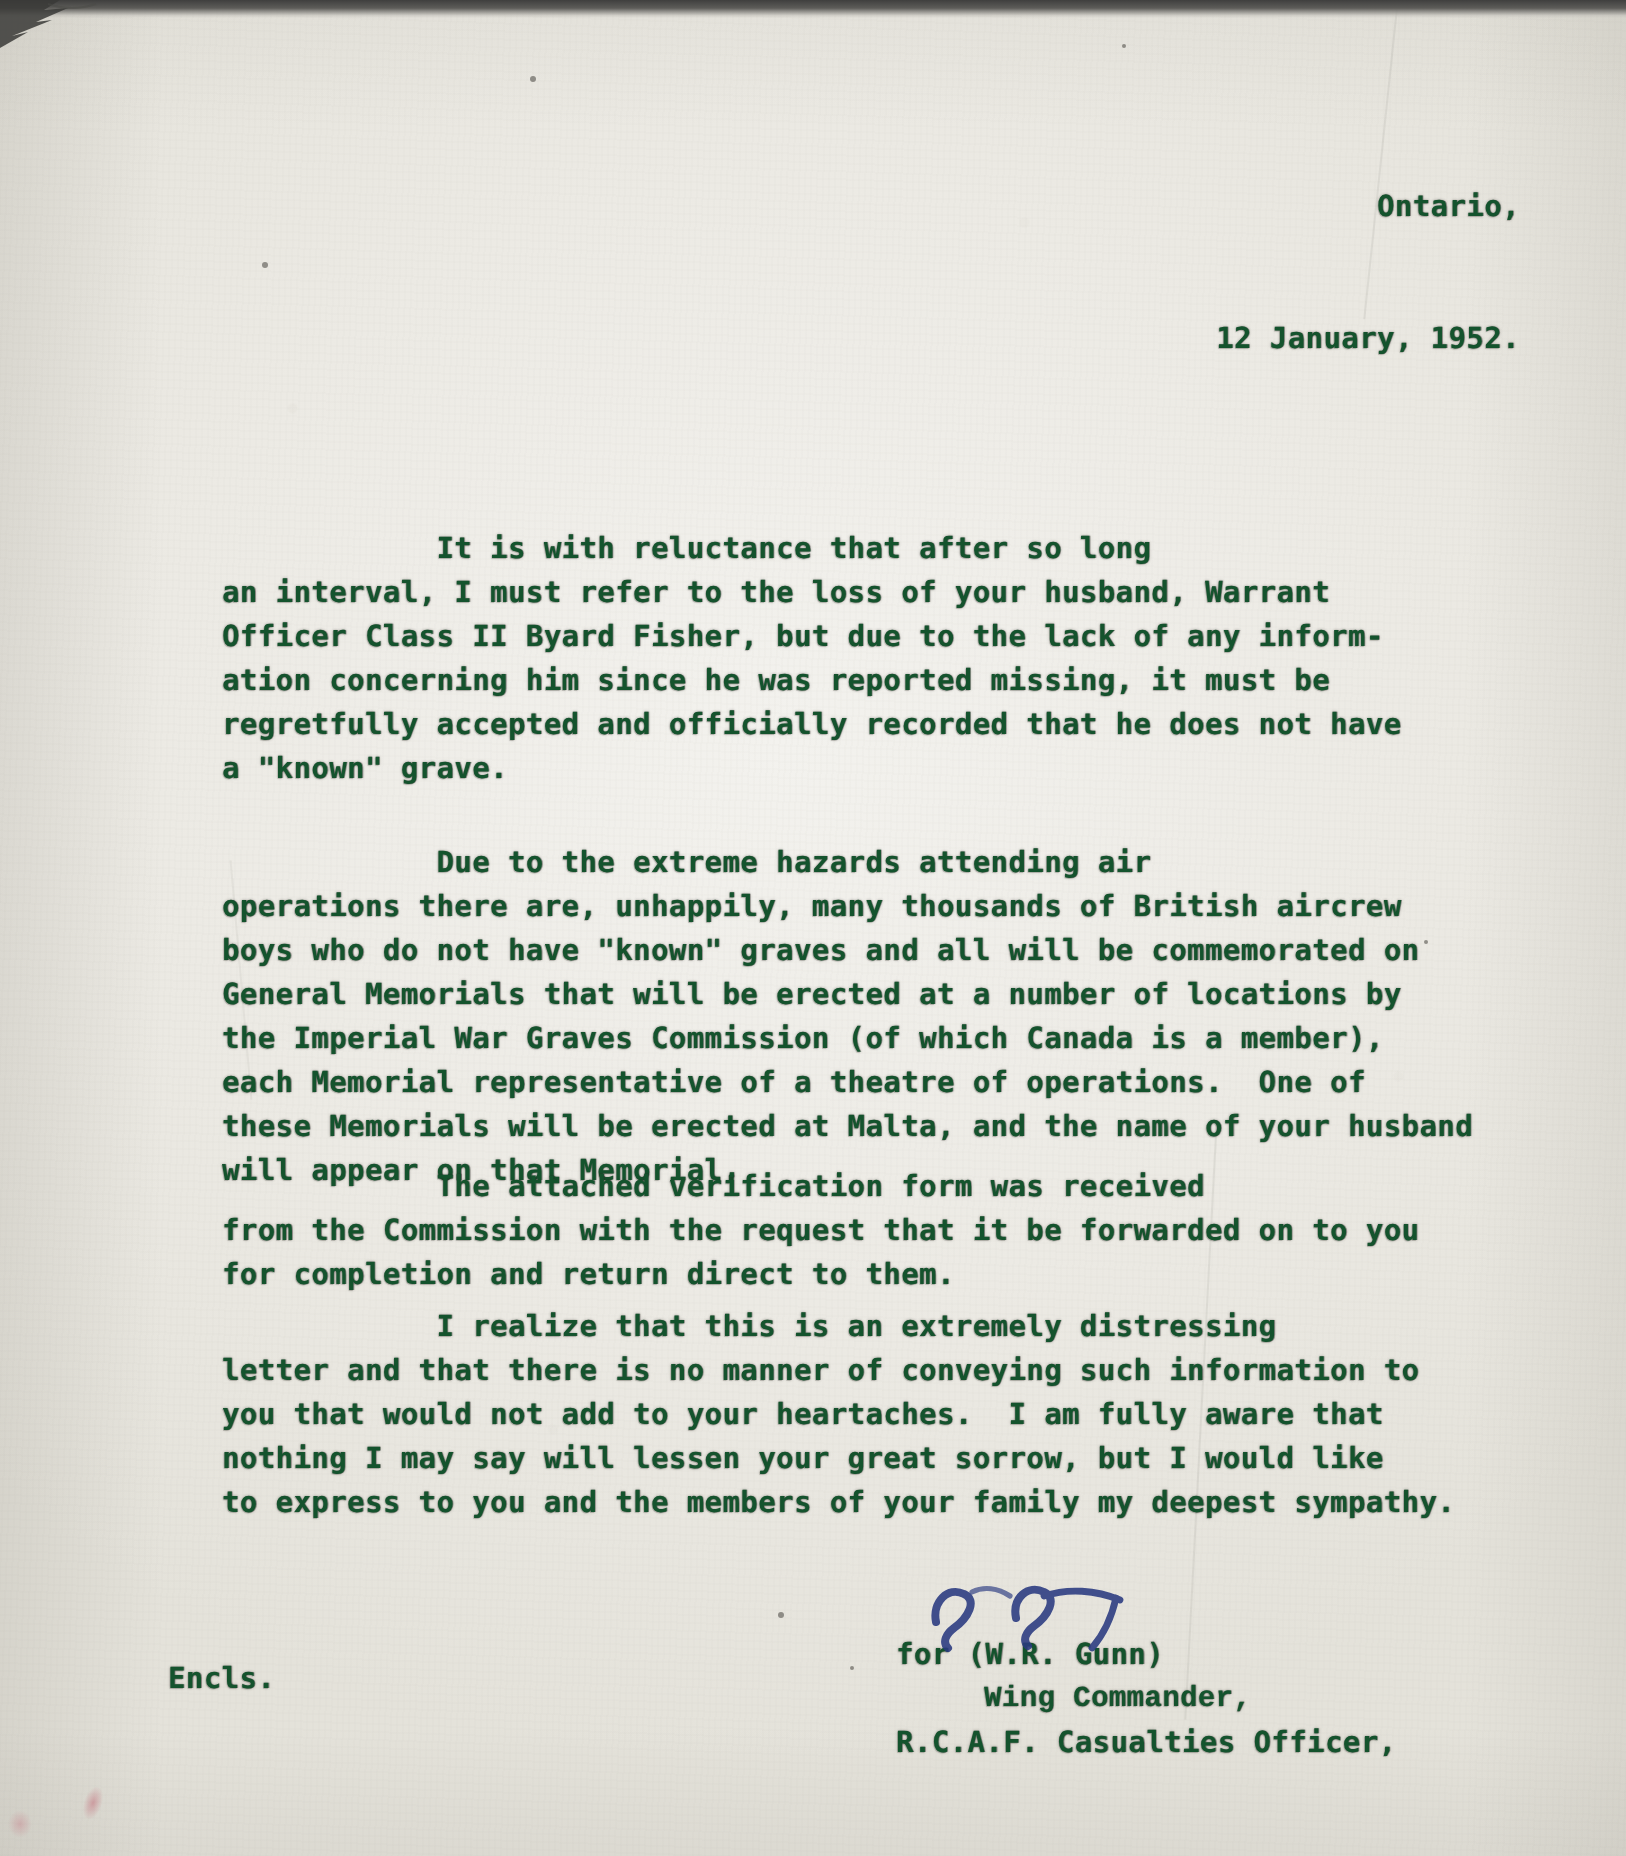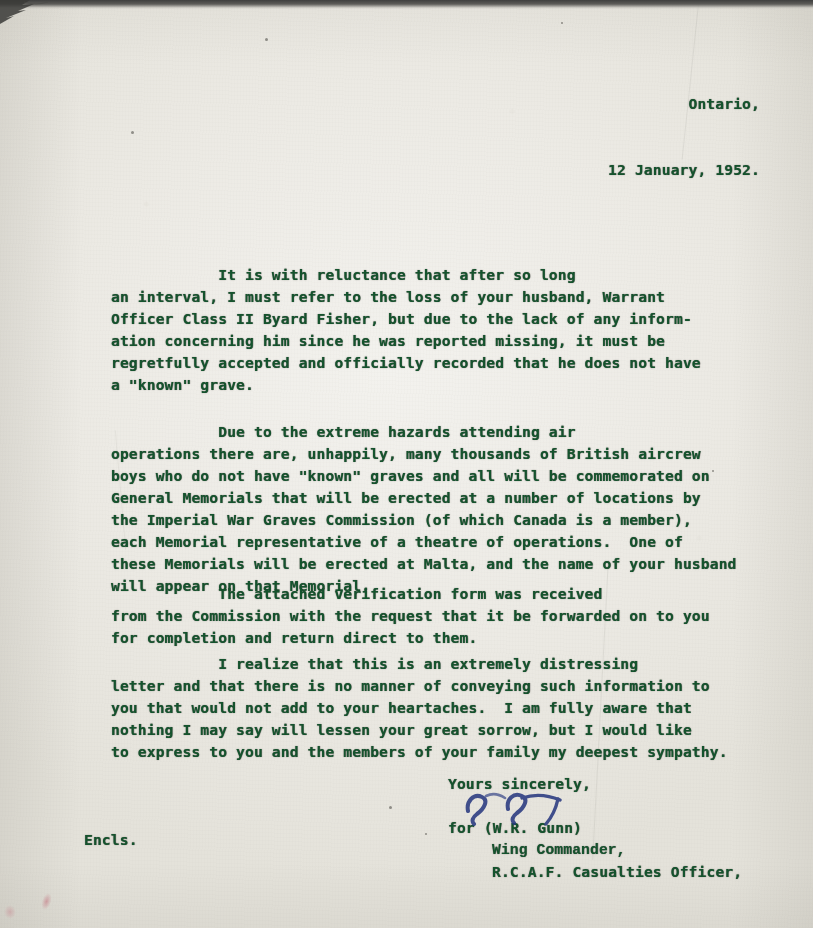--- a/index.html
+++ b/index.html
@@ -107,21 +107,21 @@
 
   .para { left: 84px; margin-left: 27px; }
   #para-1 { top: 264px; }
   #para-2 { top: 421px; }
   #para-3 { top: 583px; }
   #para-4 { top: 653px; }
 
   #closing        { left: 448px; top: 773px; }
   #signature-for  { left: 448px; top: 817px; text-align: right; }
   #signer-rank    { left: 492px; top: 839px; font-family: Liberation Mono, monospace; }
-  #signer-title   { left: 448px; top: 861px; margin-left: 44px; }
+  #signer-title   { left: 448px; top: 861px; }
   #signer-auth    { left: 448px; top: 883px; }
   #enclosures     { left: 84px;  top: 829px; }
 
   
   #ink-signature {
     position: absolute;
     left: 462px; top: 789px;
     width: 110px; height: 48px;
     pointer-events: none;
   }
@@ -179,21 +179,20 @@
 will appear on that Memorial.</div>
   <div class="typed para" id="para-4">            I realize that this is an extremely distressing
 letter and that there is no manner of conveying such information to
 you that would not add to your heartaches.  I am fully aware that
 nothing I may say will lessen your great sorrow, but I would like
 to express to you and the members of your family my deepest sympathy.</div>
   <div class="typed para" id="para-3">            The attached verification form was received
 from the Commission with the request that it be forwarded on to you
 for completion and return direct to them.</div>
 
-  <div class="typed" id="closing">Yours sincerely,</div>
   <div class="typed" id="signature-for">for (W.R. Gunn)</div>
   <div class="typed" id="signer-rank">Wing Commander,</div>
   <div class="typed" id="signer-title">R.C.A.F. Casualties Officer,</div>
 
   <svg id="ink-signature" viewBox="0 0 110 48">
     <g fill="none" stroke="#2a3a80" stroke-linecap="round" stroke-linejoin="round" opacity=".88">
       <path d="M6,22 C4,12 12,4 20,8 C27,11 22,20 15,25 C11,28 9,32 12,35" stroke-width="4"></path>
       <path d="M46,20 C44,10 52,3 60,7 C67,10 62,19 55,24 C51,27 49,31 52,34" stroke-width="4"></path>
       <path d="M60,9 C72,5 86,6 98,11" stroke-width="3.4"></path>
       <path d="M96,10 C94,19 90,28 84,35" stroke-width="3.4"></path>

